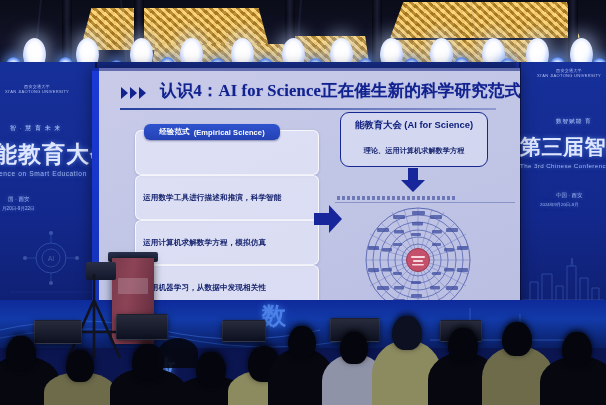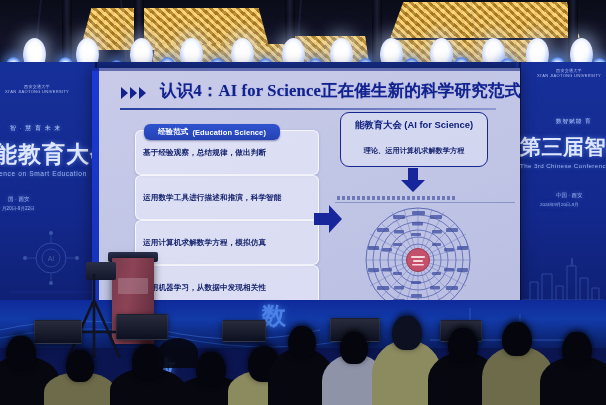--- a/index.html
+++ b/index.html
@@ -225,23 +225,22 @@
       <path d="M10 1l7 6-7 6z" fill="#12228e"></path>
       <path d="M19 1l7 6-7 6z" fill="#12228e"></path>
     </svg>
     <div class="slide-title">认识4：AI for Science正在催生新的科学研究范式</div>
     <div class="title-rule"></div>
 
     <div class="pbox" style="top:62px">
       <div class="phead">
         <span>经验范式</span>
         <span style="width:4px"></span>
-        <span>(Education Science)</span>
+        <span>(Empirical Science)</span>
       </div>
-      <div class="pbody">基于经验观察，总结规律，做出判断</div>
     </div>
 
     <div class="pbox" style="top:107px">
       <div class="pbody">运用数学工具进行描述和推演，科学智能</div>
     </div>
 
     <div class="pbox" style="top:152px">
       <div class="pbody">运用计算机求解数学方程，模拟仿真</div>
     </div>
 

